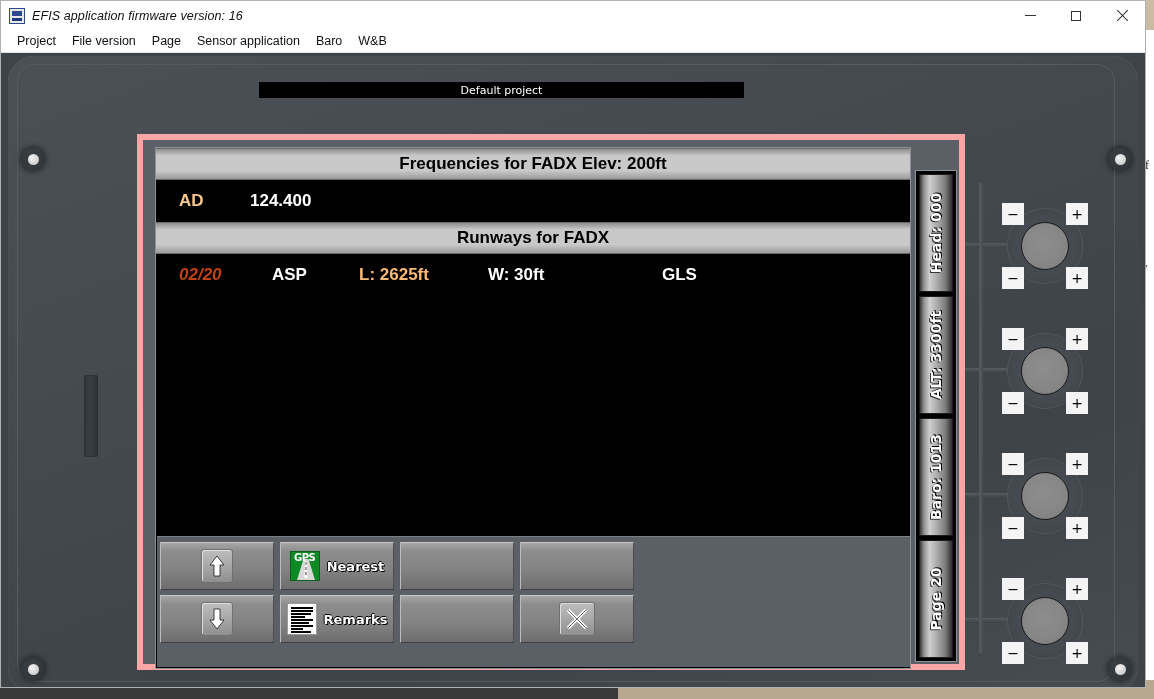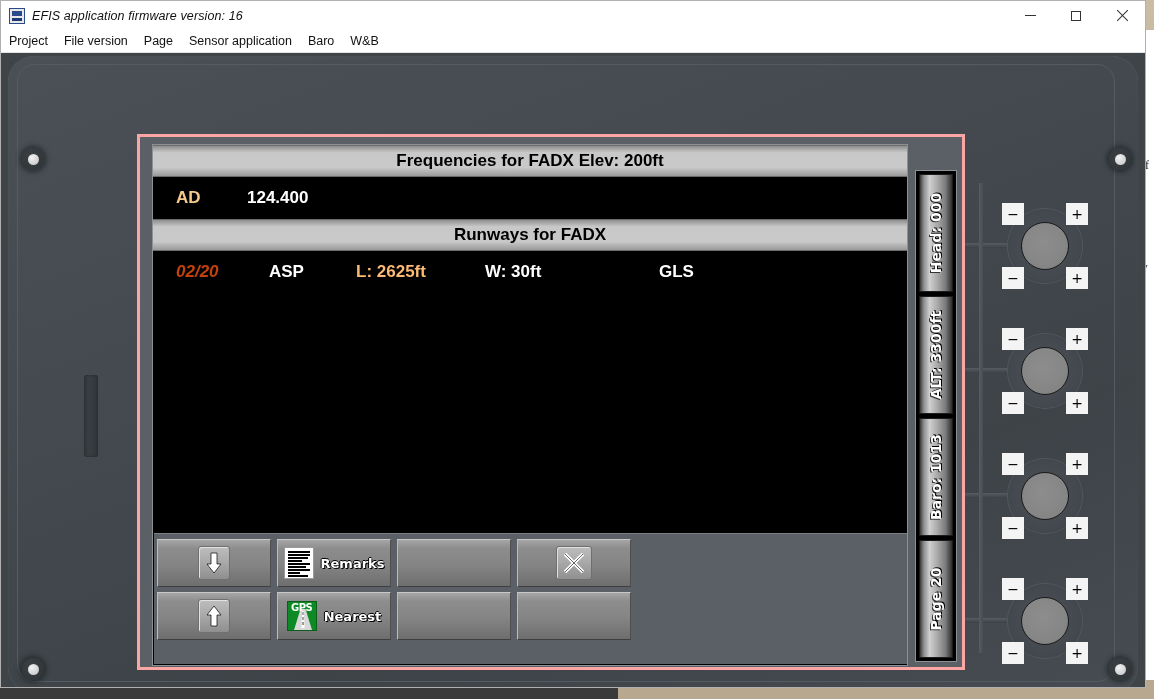--- a/index.html
+++ b/index.html
@@ -130,21 +130,21 @@
     background: #333;
   }
   .win-btn .gl-close::before { transform: rotate(45deg); }
   .win-btn .gl-close::after  { transform: rotate(-45deg); }
 
   .menubar {
     height: 22px;
     background: #ffffff;
     display: flex;
     align-items: center;
-    padding-left: 0;
+    padding-left: 8px;
     flex: none;
     border-bottom: 1px solid #e4e4e4;
   }
   .menu-item {
     font-size: 12.5px;
     color: #111;
     padding: 0 8px;
     line-height: 22px;
     white-space: nowrap;
   }
@@ -219,21 +219,21 @@
     color: #ffffff;
     font-family: "DejaVu Sans", sans-serif;
   }
 
   
   .screen-frame {
     position: absolute;
     left: 136px; top: 81px;
     width: 828px; height: 536px;
     background: #5a6065;
-    border: 3px solid #fca5a5;
+    border: 6px solid #fca5a5;
     box-sizing: border-box;
   }
   .screen {
     position: absolute;
     left: 12px; top: 7px;
     width: 756px; height: 522px;
     background: #000000;
     border: 1px solid #8c9195;
     box-sizing: border-box;
     overflow: hidden;
@@ -507,20 +507,23 @@
       <div class="bezel"></div>
       <div class="bezel-inner-edge"></div>
 
       <div class="screw tl"></div>
       <div class="screw bl"></div>
       <div class="screw tr"></div>
       <div class="screw br"></div>
 
       <div class="side-grip"></div>
 
+      <div class="project-strip">
+        <span>Default project</span>
+      </div>
 
       <div class="connector" style="left:956px; top:190px; width:50px;"></div>
       <div class="connector" style="left:956px; top:315px; width:50px;"></div>
       <div class="connector" style="left:956px; top:440px; width:50px;"></div>
       <div class="connector" style="left:956px; top:565px; width:50px;"></div>
       <div class="connector-v" style="left:978px; top:130px; height:470px;"></div>
 
       <div class="screen-frame">
         <div class="screen">
           <div id="screen-sections">
@@ -537,20 +540,44 @@
               <div class="data-row">
                 <div class="cell" style="width: 74px; color: #c2410c; font-style: italic;">02/20</div>
                 <div class="cell" style="width: 68px; color: rgb(255, 255, 255);">ASP</div>
                 <div class="cell" style="width: 110px; color: #fdba74;">L: 2625ft</div>
                 <div class="cell" style="width: 155px; color: rgb(255, 255, 255);">W: 30ft</div>
                 <div class="cell" style="width: 90px; color: rgb(255, 255, 255);">GLS</div>
               </div>
               <div style="height: 180px; background: rgb(0, 0, 0);"></div>
             </div>
           <div class="btn-grid-wrap">
+            <div class="btn-row" id="btn-row-1">
+                <div class="sbtn">
+                  <div class="keycap">
+                    <svg width="16" height="22" viewBox="0 0 16 22">
+                      <path d="M8 1 L15 10 L11 10 L11 21 L5 21 L5 10 L1 10 Z" fill="#fff" stroke="#000" stroke-width="0.7"></path>
+                    </svg>
+                  </div>
+                </div>
+                <div class="sbtn">
+                  <div class="gps-ico">
+                    <div class="gtext">GPS</div>
+                    <svg width="30" height="21" viewBox="0 0 30 21">
+                      <path d="M12.5 0 L17.5 0 L24 21 L6 21 Z" fill="#d8d8d8"></path>
+                      <path d="M14.3 2 L15.7 2 L16.6 19 L13.4 19 Z" fill="#ffffff"></path>
+                      <rect x="14.2" y="3" width="1.6" height="3" fill="#9a9a9a"></rect>
+                      <rect x="14.1" y="8" width="1.8" height="3" fill="#9a9a9a"></rect>
+                      <rect x="14.0" y="13" width="2.0" height="3" fill="#9a9a9a"></rect>
+                    </svg>
+                  </div>
+                  <span class="blabel">Nearest</span>
+                </div>
+                <div class="sbtn"></div>
+                <div class="sbtn"></div>
+              </div>
             <div class="btn-row" id="btn-row-2">
                 <div class="sbtn">
                   <div class="keycap">
                     <svg width="16" height="22" viewBox="0 0 16 22">
                       <path d="M8 21 L15 12 L11 12 L11 1 L5 1 L5 12 L1 12 Z" fill="#fff" stroke="#000" stroke-width="0.7"></path>
                     </svg>
                   </div>
                 </div>
                 <div class="sbtn">
                   <div class="doc-ico">
@@ -569,44 +596,20 @@
                 <div class="sbtn"></div>
                 <div class="sbtn">
                   <div class="xcap">
                     <svg width="24" height="24" viewBox="0 0 24 24">
                       <path d="M3 3 L21 21 M21 3 L3 21" stroke="#ffffff" stroke-width="3.4" stroke-linecap="butt"></path>
                       <path d="M3 3 L21 21 M21 3 L3 21" stroke="#000000" stroke-width="0.6"></path>
                     </svg>
                   </div>
                 </div>
               </div>
-            <div class="btn-row" id="btn-row-1">
-                <div class="sbtn">
-                  <div class="keycap">
-                    <svg width="16" height="22" viewBox="0 0 16 22">
-                      <path d="M8 1 L15 10 L11 10 L11 21 L5 21 L5 10 L1 10 Z" fill="#fff" stroke="#000" stroke-width="0.7"></path>
-                    </svg>
-                  </div>
-                </div>
-                <div class="sbtn">
-                  <div class="gps-ico">
-                    <div class="gtext">GPS</div>
-                    <svg width="30" height="21" viewBox="0 0 30 21">
-                      <path d="M12.5 0 L17.5 0 L24 21 L6 21 Z" fill="#d8d8d8"></path>
-                      <path d="M14.3 2 L15.7 2 L16.6 19 L13.4 19 Z" fill="#ffffff"></path>
-                      <rect x="14.2" y="3" width="1.6" height="3" fill="#9a9a9a"></rect>
-                      <rect x="14.1" y="8" width="1.8" height="3" fill="#9a9a9a"></rect>
-                      <rect x="14.0" y="13" width="2.0" height="3" fill="#9a9a9a"></rect>
-                    </svg>
-                  </div>
-                  <span class="blabel">Nearest</span>
-                </div>
-                <div class="sbtn"></div>
-                <div class="sbtn"></div>
-              </div>
           </div>
         </div>
       </div>
 
       <div class="tabstrip" id="tabstrip">
           <div class="vtab">
             <span>Head: 000</span>
           </div>
           <div class="vtab">
             <span>ALT: 3300ft</span>

